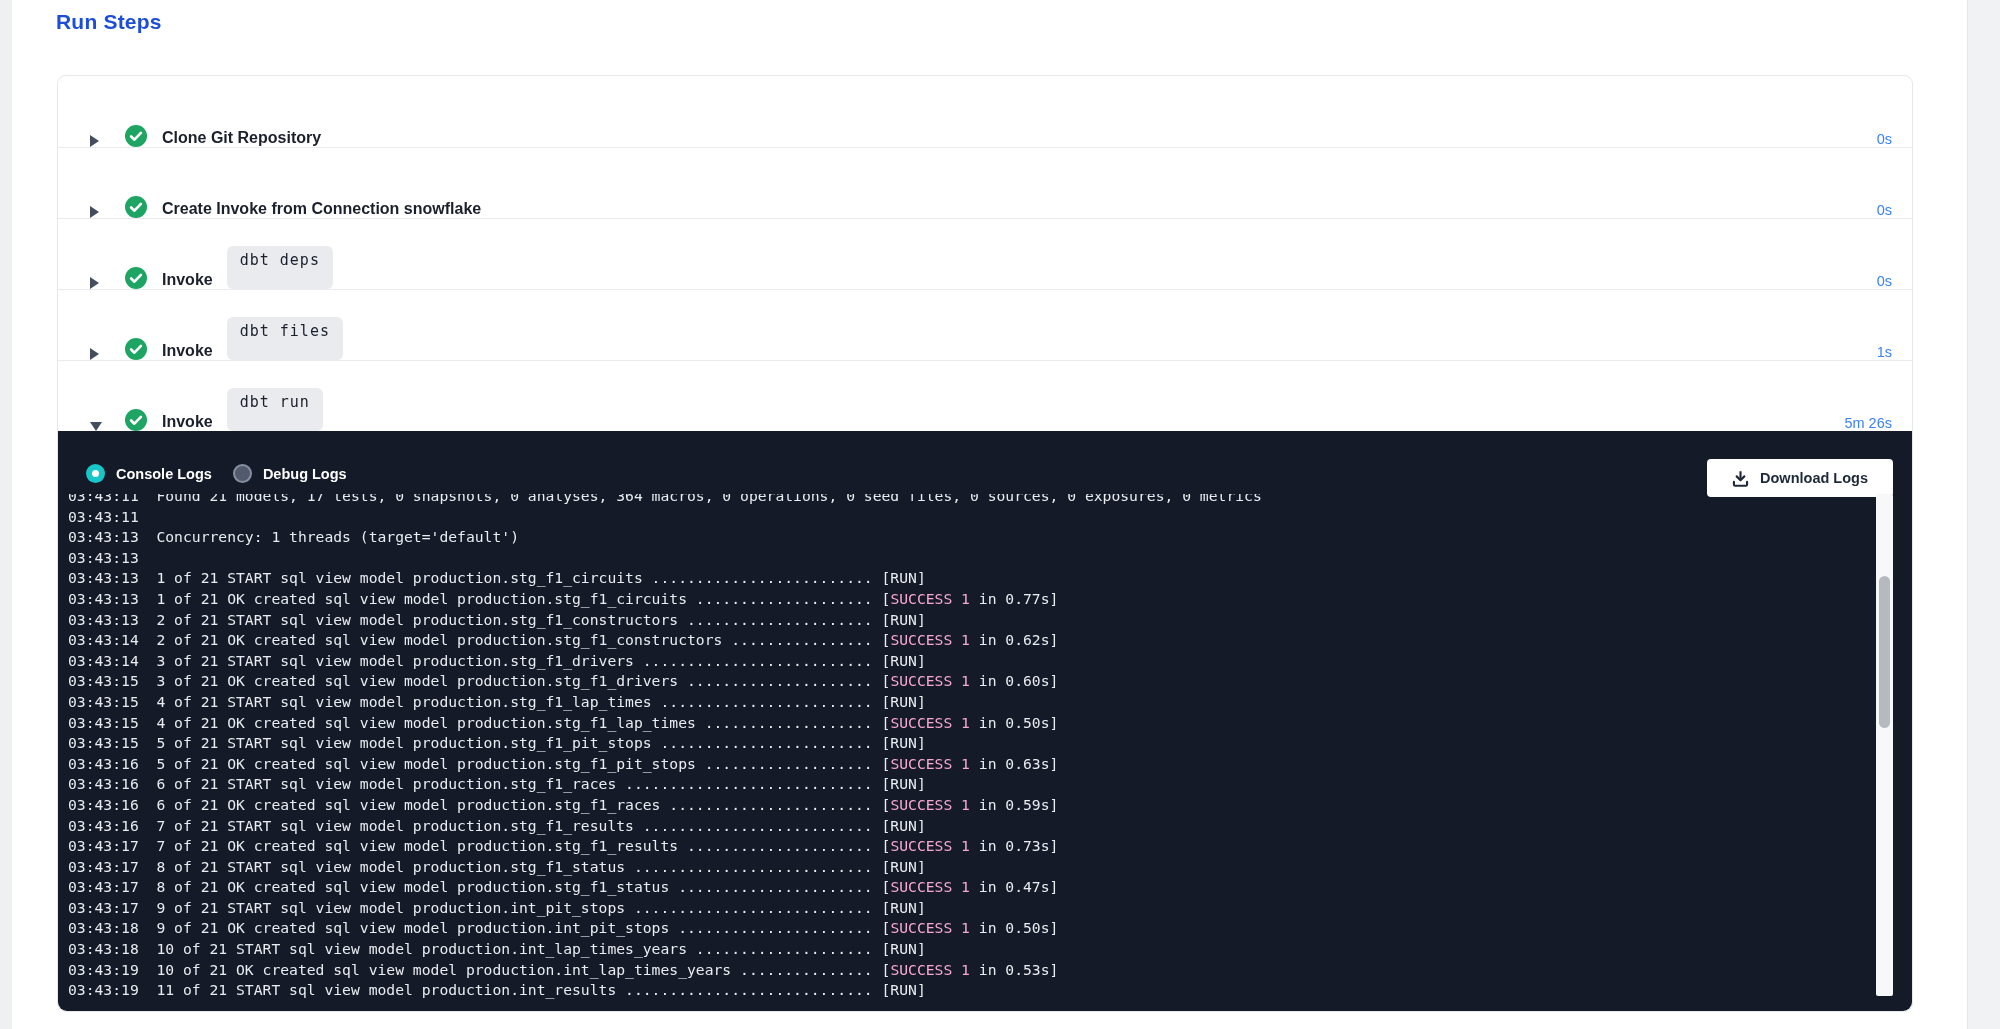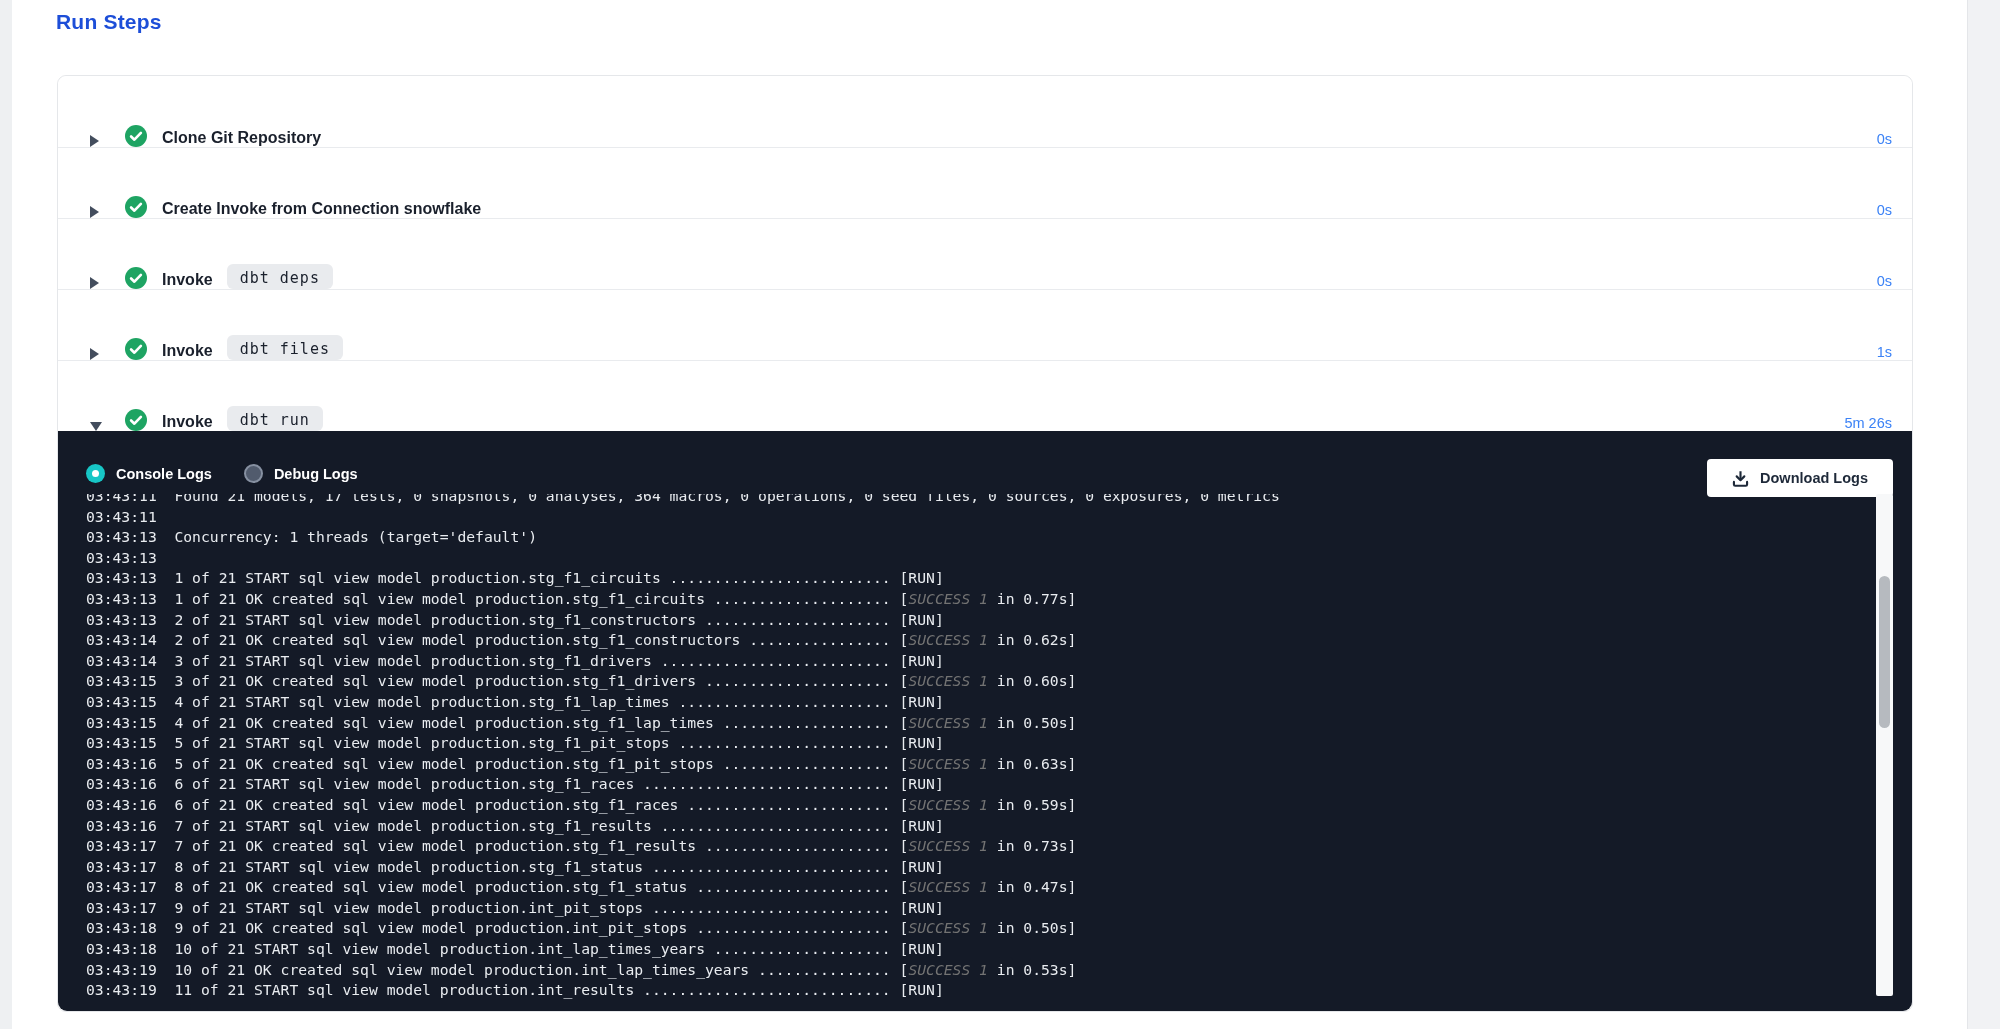--- a/index.html
+++ b/index.html
@@ -39,32 +39,32 @@
     border-left:9px solid #434d5d; border-top:6px solid transparent; border-bottom:6px solid transparent;
   }
   .chev.down i {
     display:block; width:0; height:0;
     border-top:9px solid #434d5d; border-left:6px solid transparent; border-right:6px solid transparent;
   }
   .check { width:22px; height:22px; margin-right:15px; flex:0 0 auto; }
   .step-label { font-size:16px; font-weight:700; color:#1a202c; }
   .cmd-badge {
     margin-left:14px; background:#e9ebee; border-radius:6px;
-    padding:5px 13px 2px; font-family:"DejaVu Sans Mono", monospace;
+    padding:5px 13px 20px; font-family:"DejaVu Sans Mono", monospace;
     font-size:15px; letter-spacing:1px; color:#1a202c;
   }
   .duration { margin-left:auto; font-size:14.5px; color:#3b82f6; }
 
   .console {
     position:relative; height:580px; background:#141a27;
     border-radius:0 0 9px 9px; overflow:hidden;
   }
   .radio-group {
     position:absolute; left:28px; top:33px;
-    display:flex; align-items:flex-start; gap:32px;
+    display:flex; align-items:flex-start; gap:21px;
   }
   .radio-item { display:flex; align-items:center; gap:11px; cursor:pointer; }
   .radio-dot {
     width:19px; height:19px; border-radius:50%; position:relative; flex:0 0 auto;
   }
   .radio-dot.selected { background:#17c6c6; }
   .radio-dot.selected::after {
     content:""; position:absolute; left:6px; top:6px; width:7px; height:7px;
     border-radius:50%; background:#ffffff;
   }
@@ -76,27 +76,27 @@
     background:#ffffff; border:none; border-radius:4px; cursor:pointer;
     display:flex; align-items:center; justify-content:center; gap:11px;
     font-family:"Liberation Sans", sans-serif;
     font-size:14.5px; font-weight:700; color:#1e2939;
   }
 
   .log-area {
     position:absolute; left:0; top:63px; width:100%; height:517px; overflow:hidden;
   }
   .log-content {
-    margin-top:-8px; padding-left:28px;
+    margin-top:-8px; padding-left:10px;
     font-family:"DejaVu Sans Mono", monospace;
     font-size:14.7px; line-height:20.6px;
     color:#e9ecf0; white-space:pre;
   }
   .log-line span { white-space:pre; }
-  .log-green { color:#737373;font-style:italic; }
+  .log-green { color:#f9a8d4; }
 
   .scroll-track {
     position:absolute; right:19px; top:63px; width:17px; height:502px;
     background:#f7f8f9; border-radius:2px;
   }
   .scroll-thumb {
     position:absolute; left:3px; top:82px; width:11px; height:152px;
     background:#b6babf; border-radius:6px; cursor:grab;
   }
 </style>

